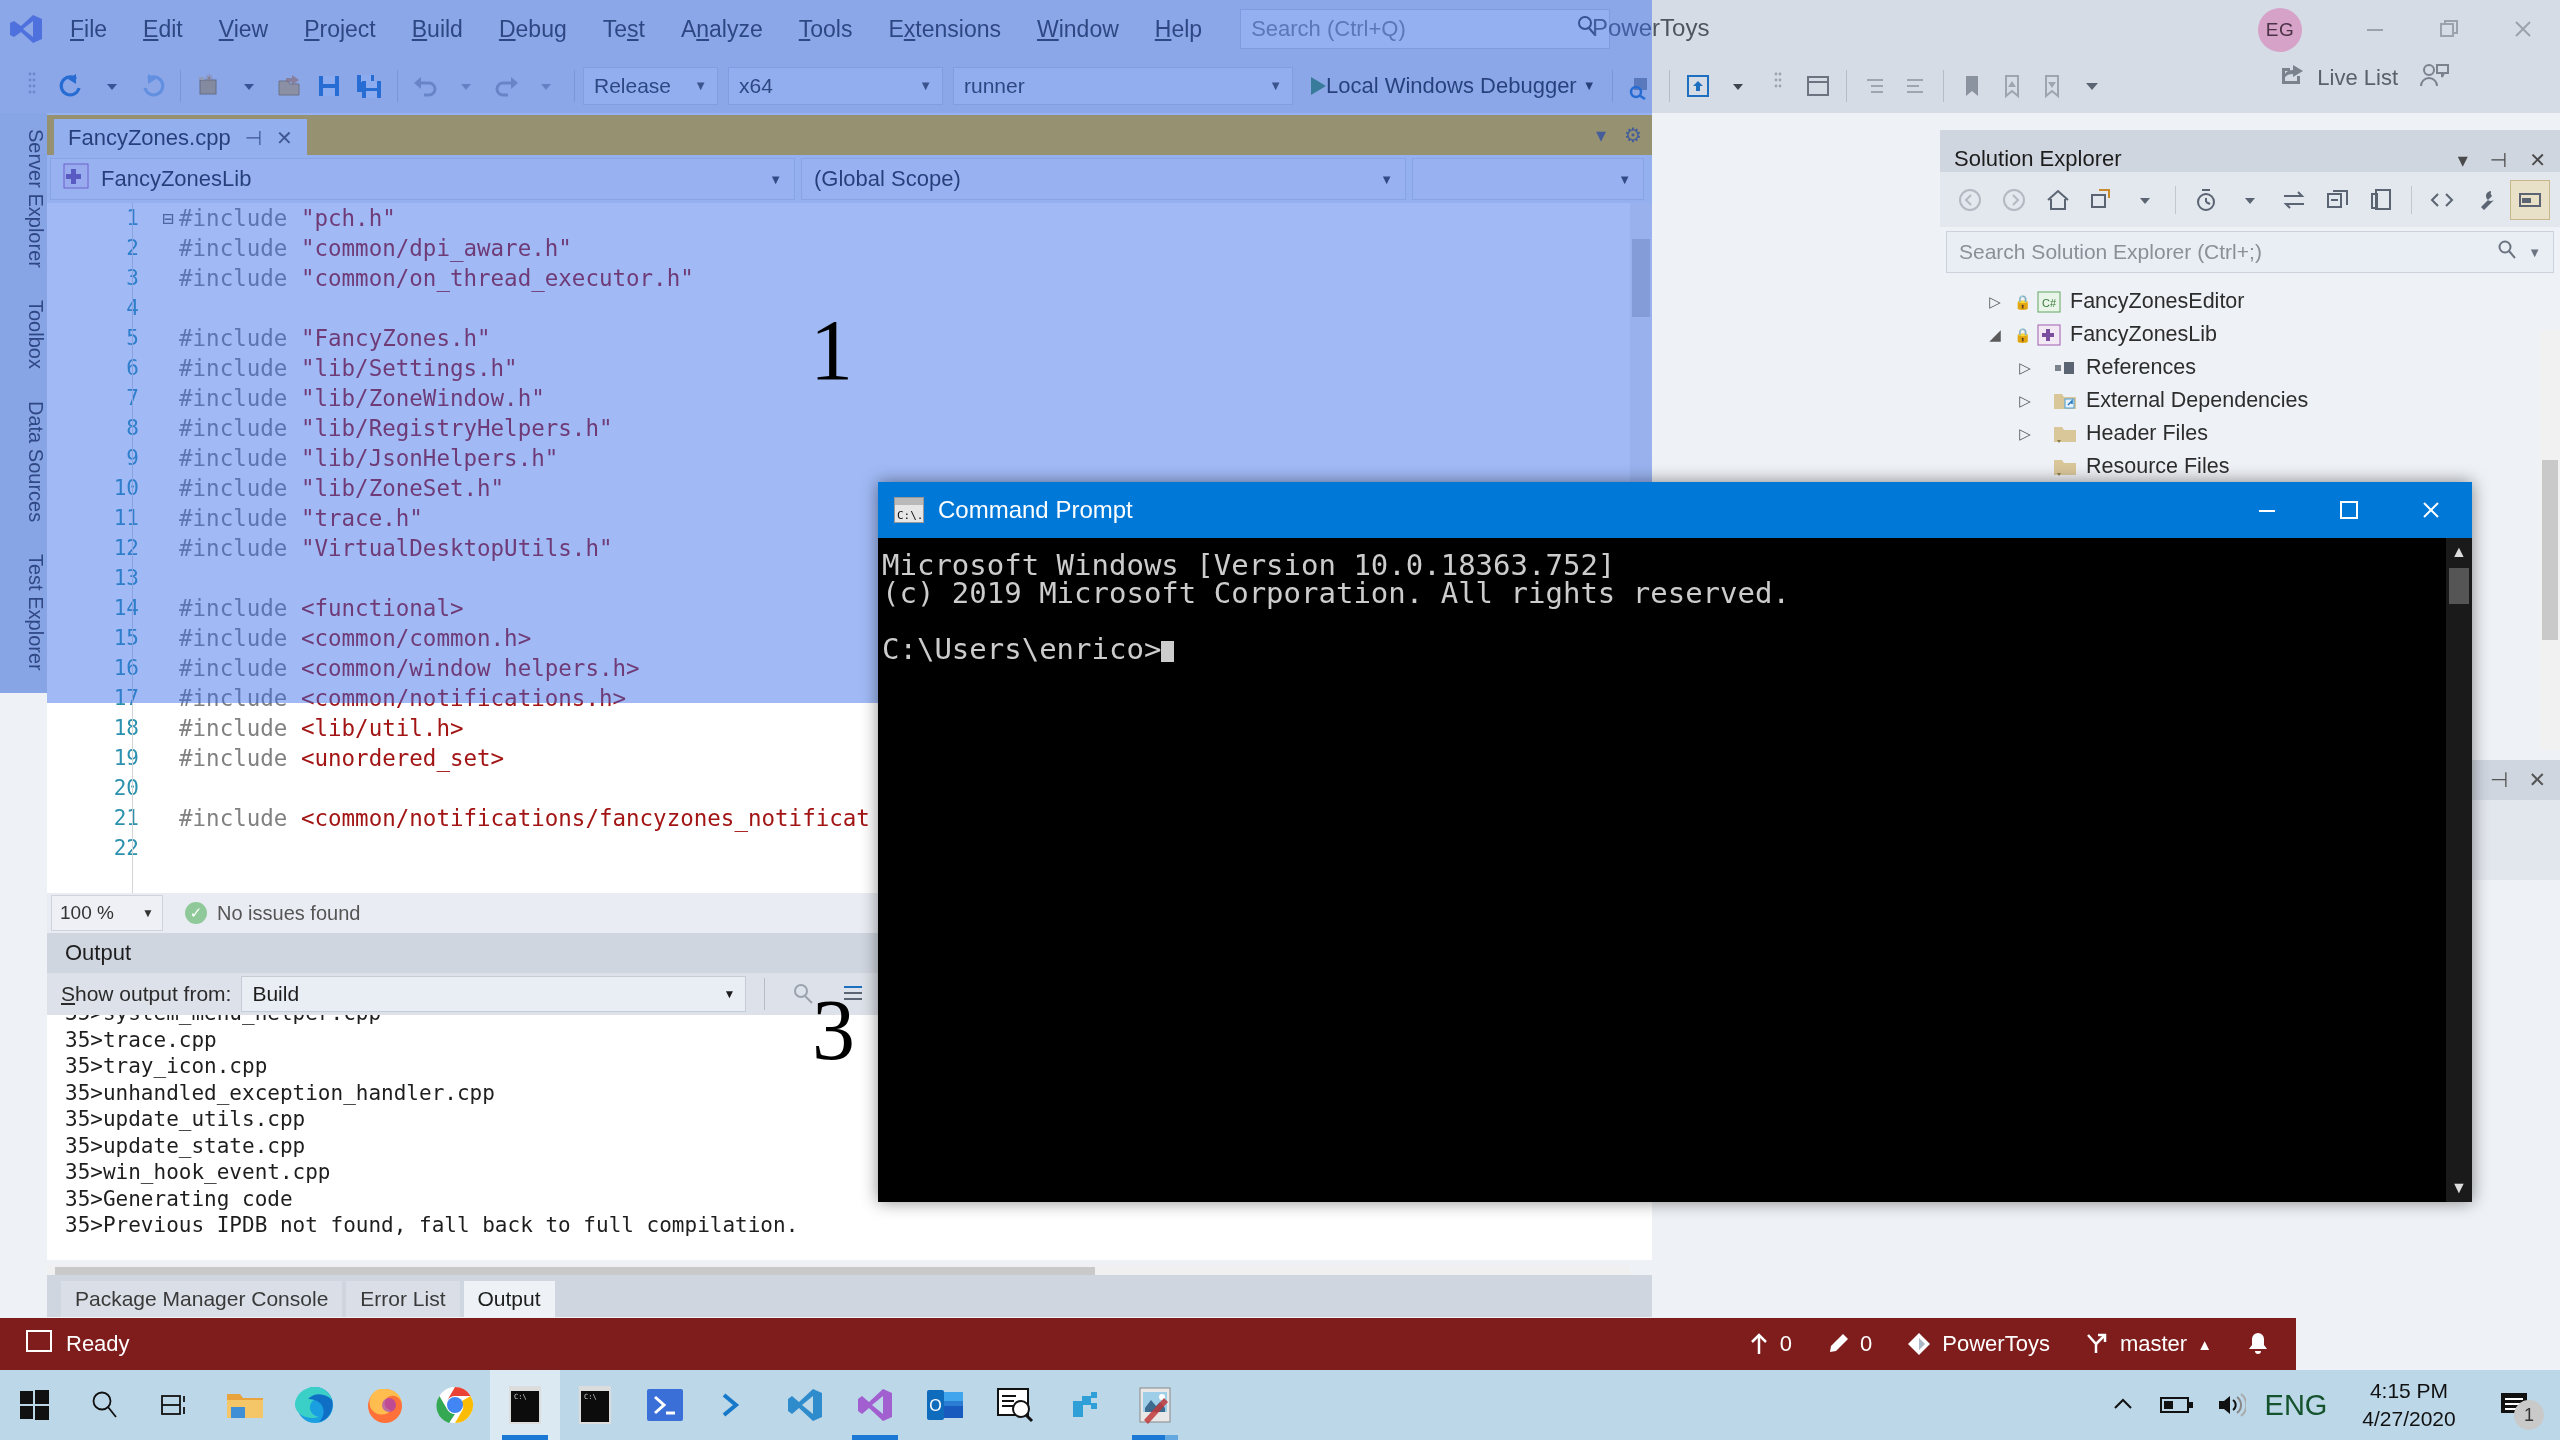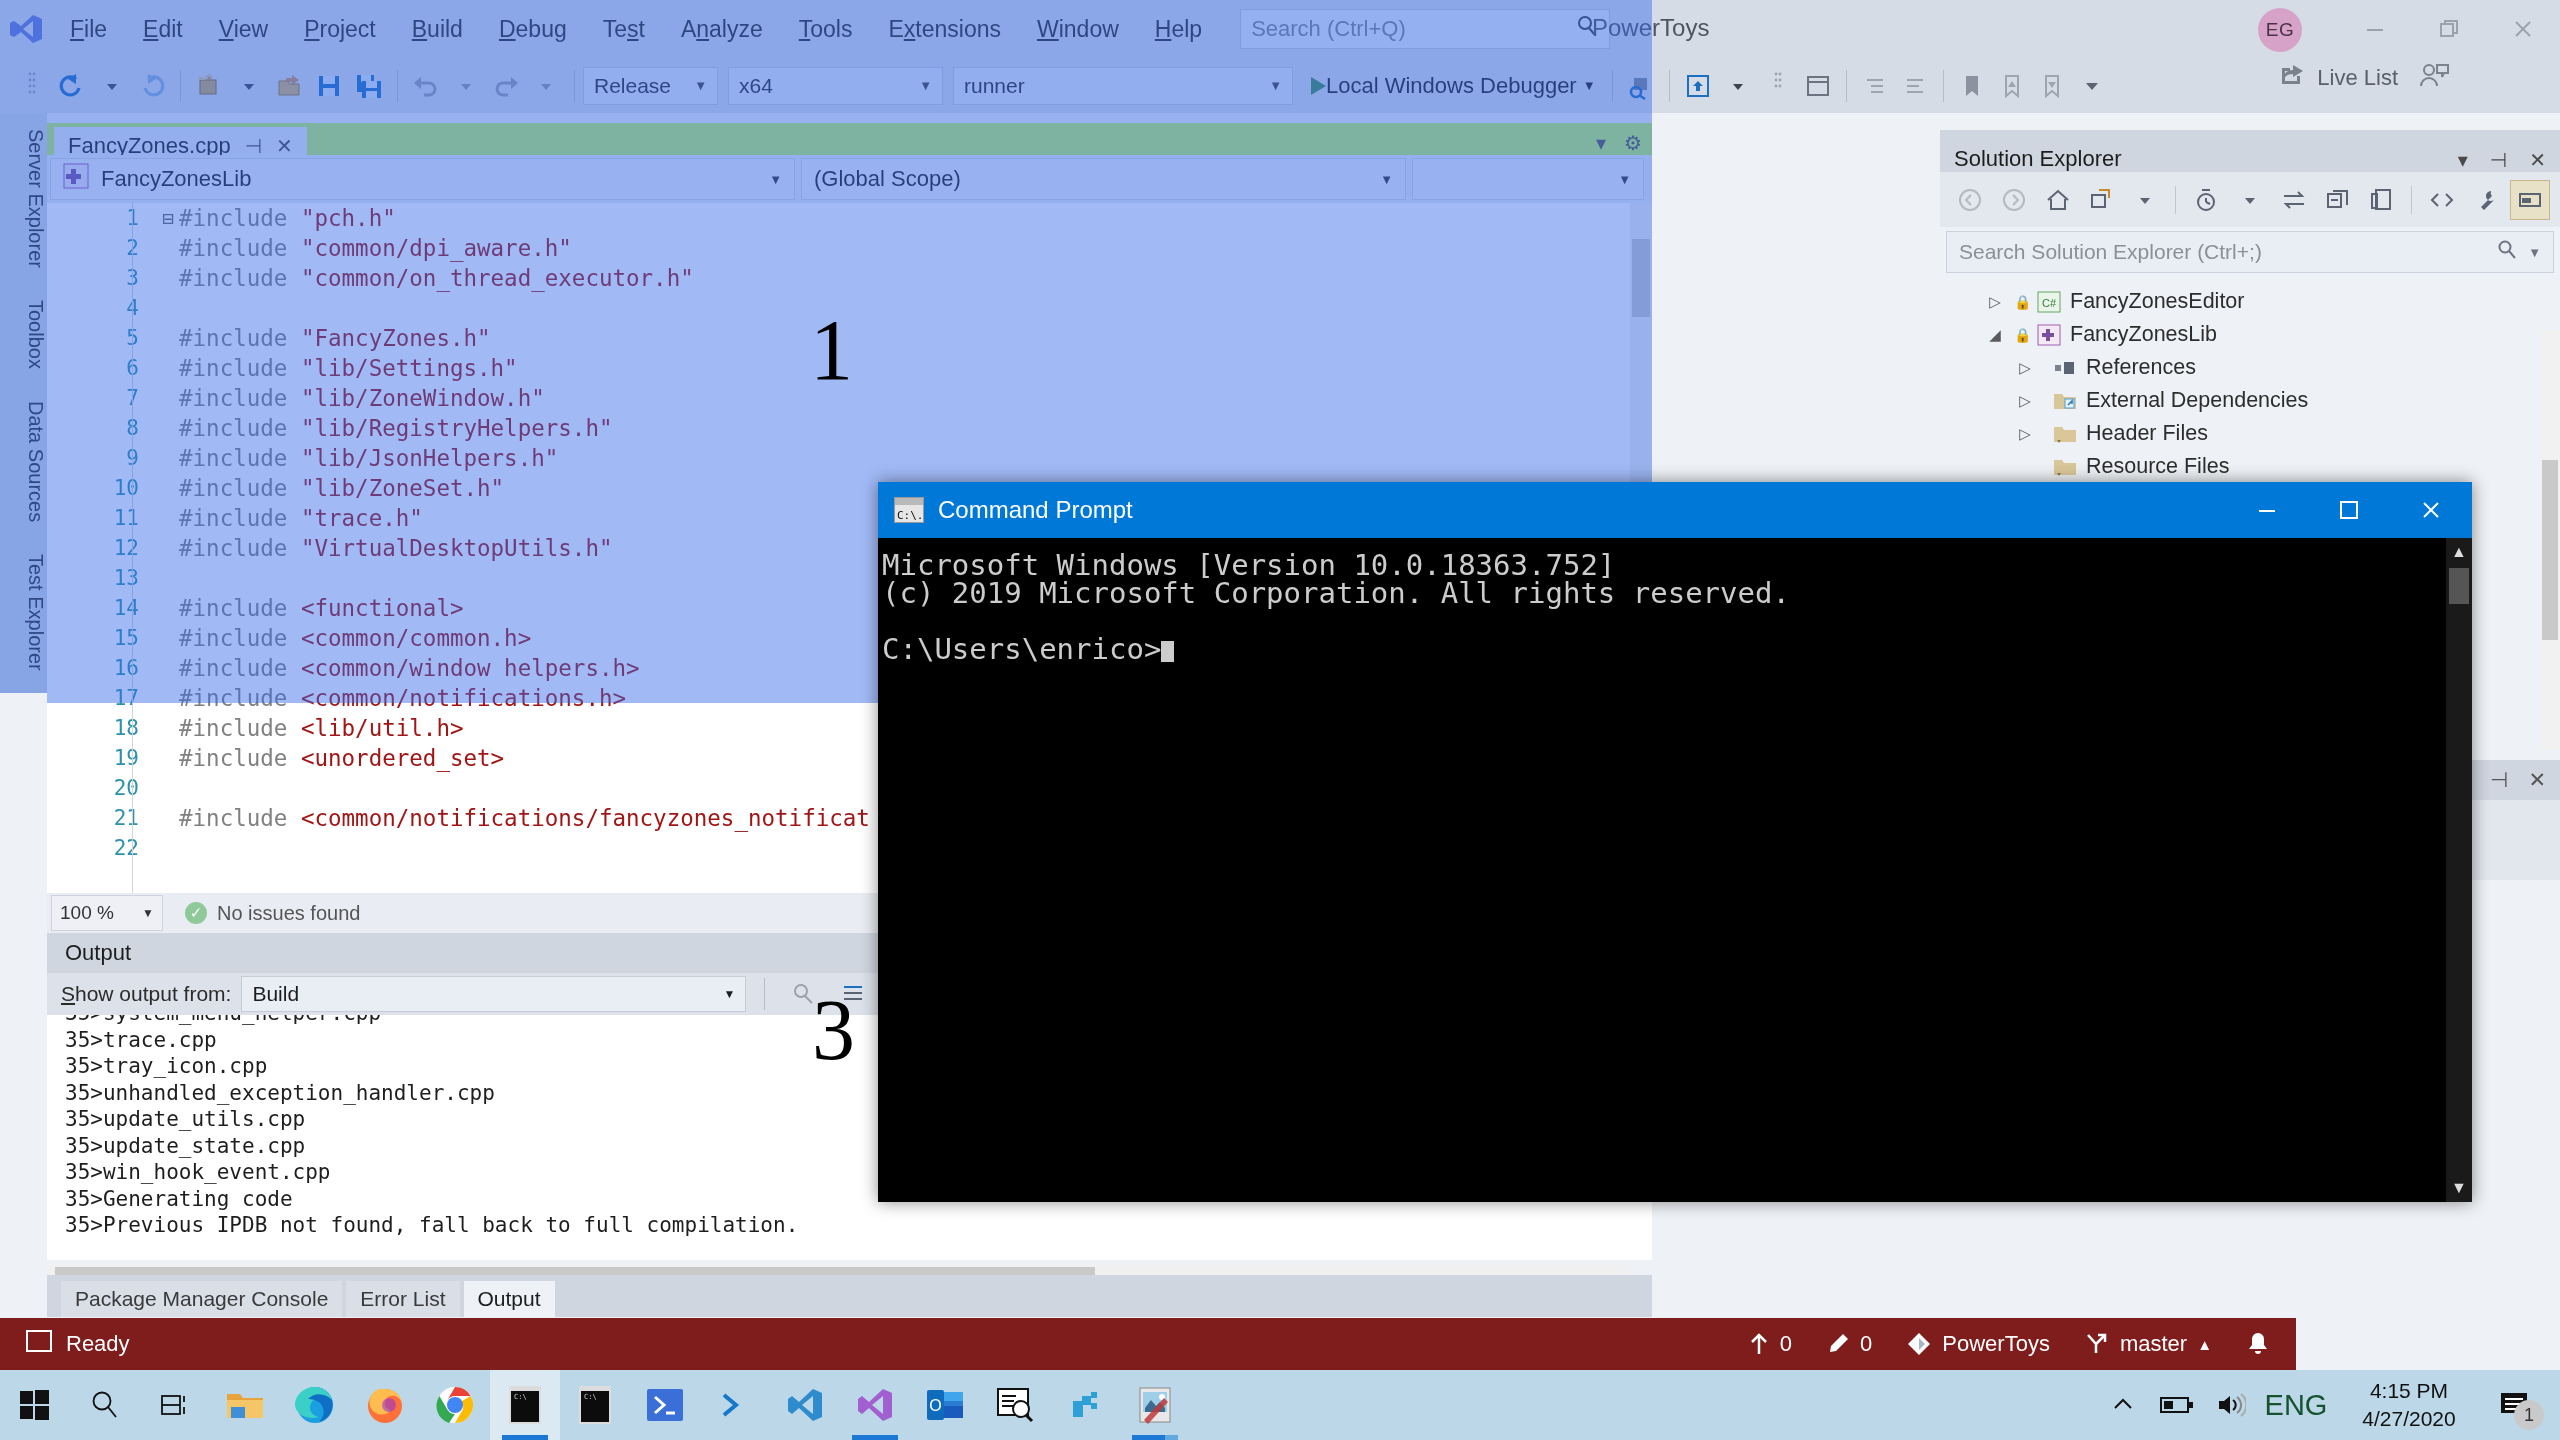--- a/index.html
+++ b/index.html
@@ -78,22 +78,22 @@
     position:absolute; left:0; top:113px; width:47px; height:580px;
     background:#d0d6e0;
   }
   .vtab{
     width:47px; writing-mode:vertical-rl; font-size:20px; color:#2d2d2d;
     padding:16px 0 16px 0; text-align:left; white-space:nowrap;
   }
 
   
   .doctabs{
-    position:absolute; left:47px; top:123px; width:1605px; height:42px;
-    background:#bef264;
+    position:absolute; left:47px; top:115px; width:1605px; height:42px;
+    background:#eab308;
   }
   .doctab{
     position:absolute; left:7px; top:4px; height:38px; background:#e7eaf0;
     display:flex; align-items:center; padding:0 14px; gap:14px; font-size:22px; color:#1d1d1d;
   }
   .doctab .pin,.doctab .x{ color:#4a4a4a; font-size:20px; }
   .tabstrip-right{
     position:absolute; right:10px; top:8px; display:flex;gap:18px;align-items:center;
     font-size:20px;color:#555;
   }

